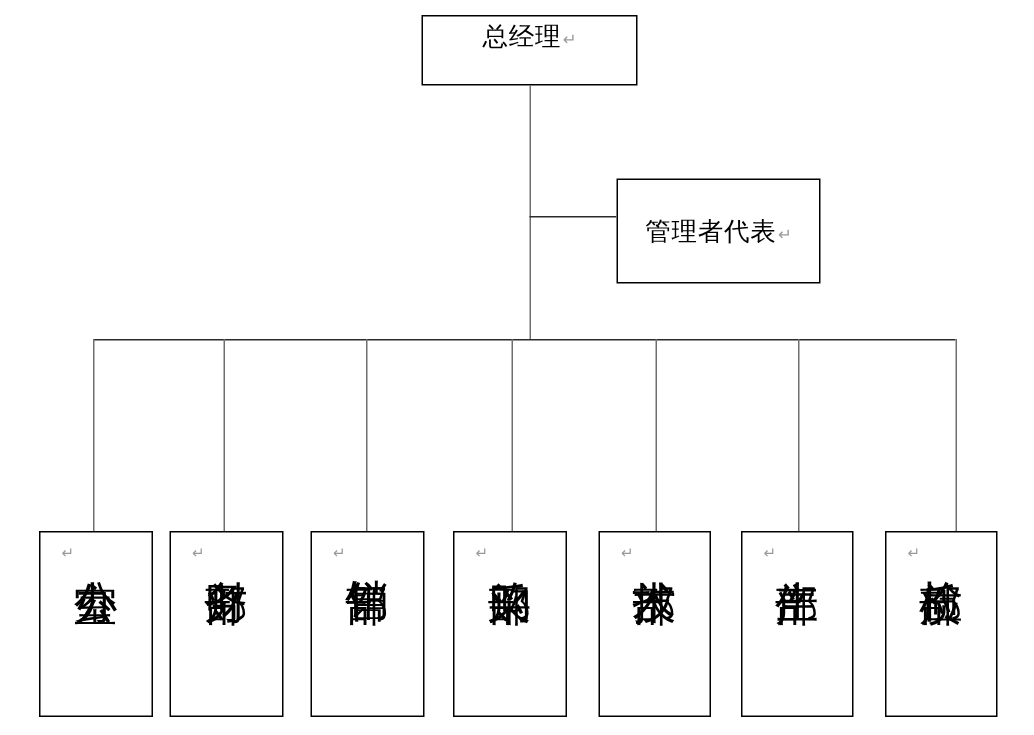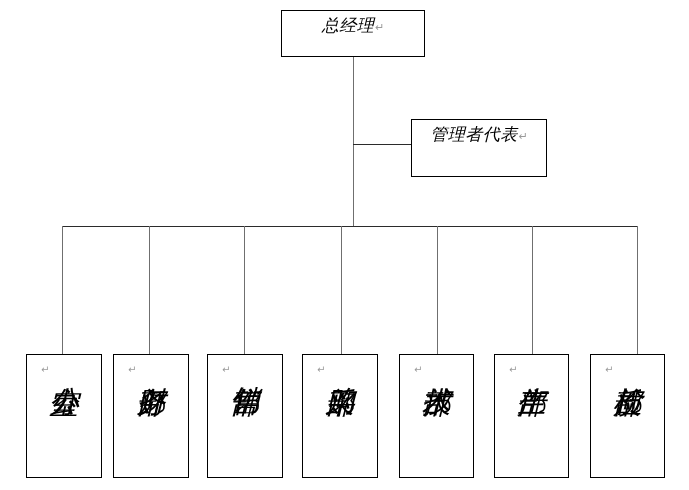--- a/index.html
+++ b/index.html
@@ -9,21 +9,20 @@
   }
   body {
     font-family: "DejaVu Sans", sans-serif;
   }
   #chart-canvas {
     position: relative;
     width: 689px;
     height: 490px;
     background: #ffffff;
     overflow: hidden;
-    font-style: italic;
   }
 
   
   .node {
     position: absolute;
     box-sizing: border-box;
     border: 1px solid #000000;
     background: #ffffff;
   }
 
@@ -105,21 +104,21 @@
       <div class="line line-v" style="left: 637px; top: 226px; height: 128px; background: rgb(111, 111, 111);"></div>
     </div>
 
   <div class="node node-h" id="node-root" style="left: 281px; top: 10px; width: 144px; height: 47px; border-color: rgb(0, 0, 0);">
     <div class="label-wrap">
       <span class="label">总经理</span>
       <span class="pilcrow">↵</span>
     </div>
   </div>
 
-  <div class="node node-h" id="node-staff" style="left: 411px; top: 119px; width: 136px; height: 58px; border-color: rgb(0, 0, 0);">
+  <div class="node node-h" id="node-staff" style="left: 411px; top: 119px; width: 136px; height: 70px; border-color: rgb(0, 0, 0); align-items: center;">
     <div class="label-wrap">
       <span class="label">管理者代表</span>
       <span class="pilcrow">↵</span>
     </div>
   </div>
 
   <div id="department-nodes">
       <div class="node node-v" style="left: 26px; top: 354px; width: 76px; height: 124px; border-color: rgb(0, 0, 0);">
         <span class="label" style="color: rgb(0, 0, 0);">办公室</span>
         <span class="pilcrow" style="color: rgb(154, 154, 154);">↵</span>

